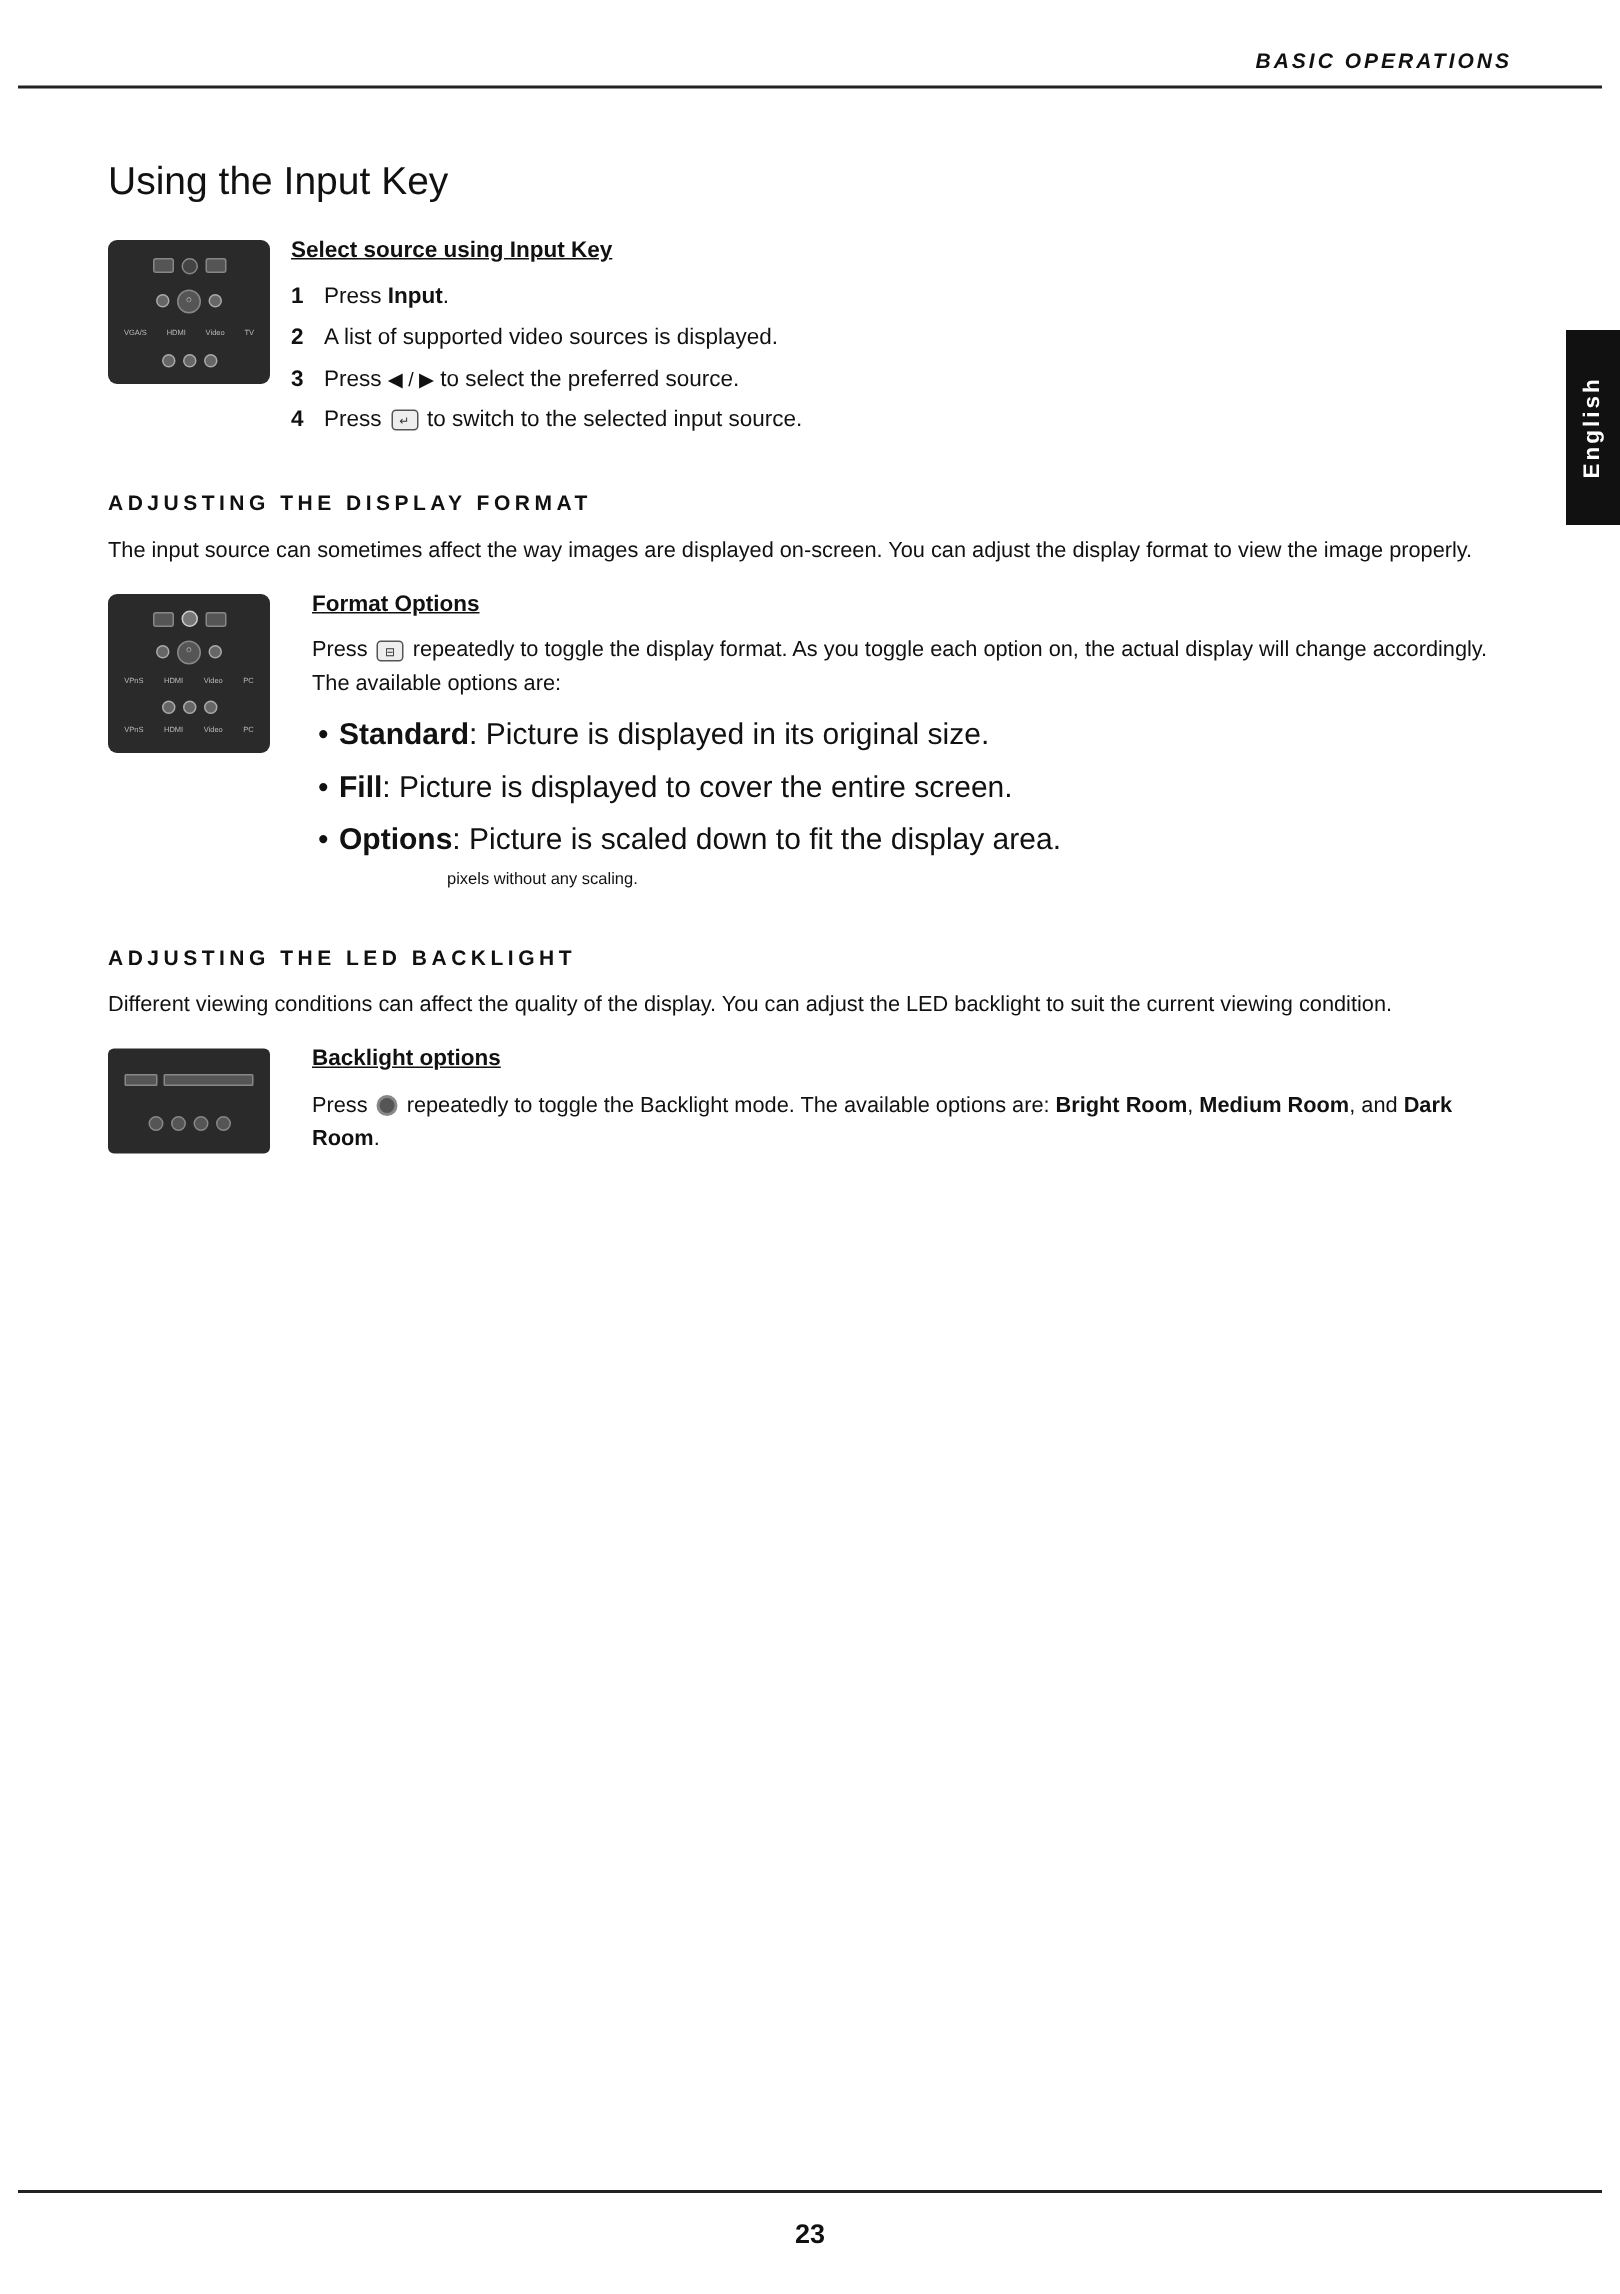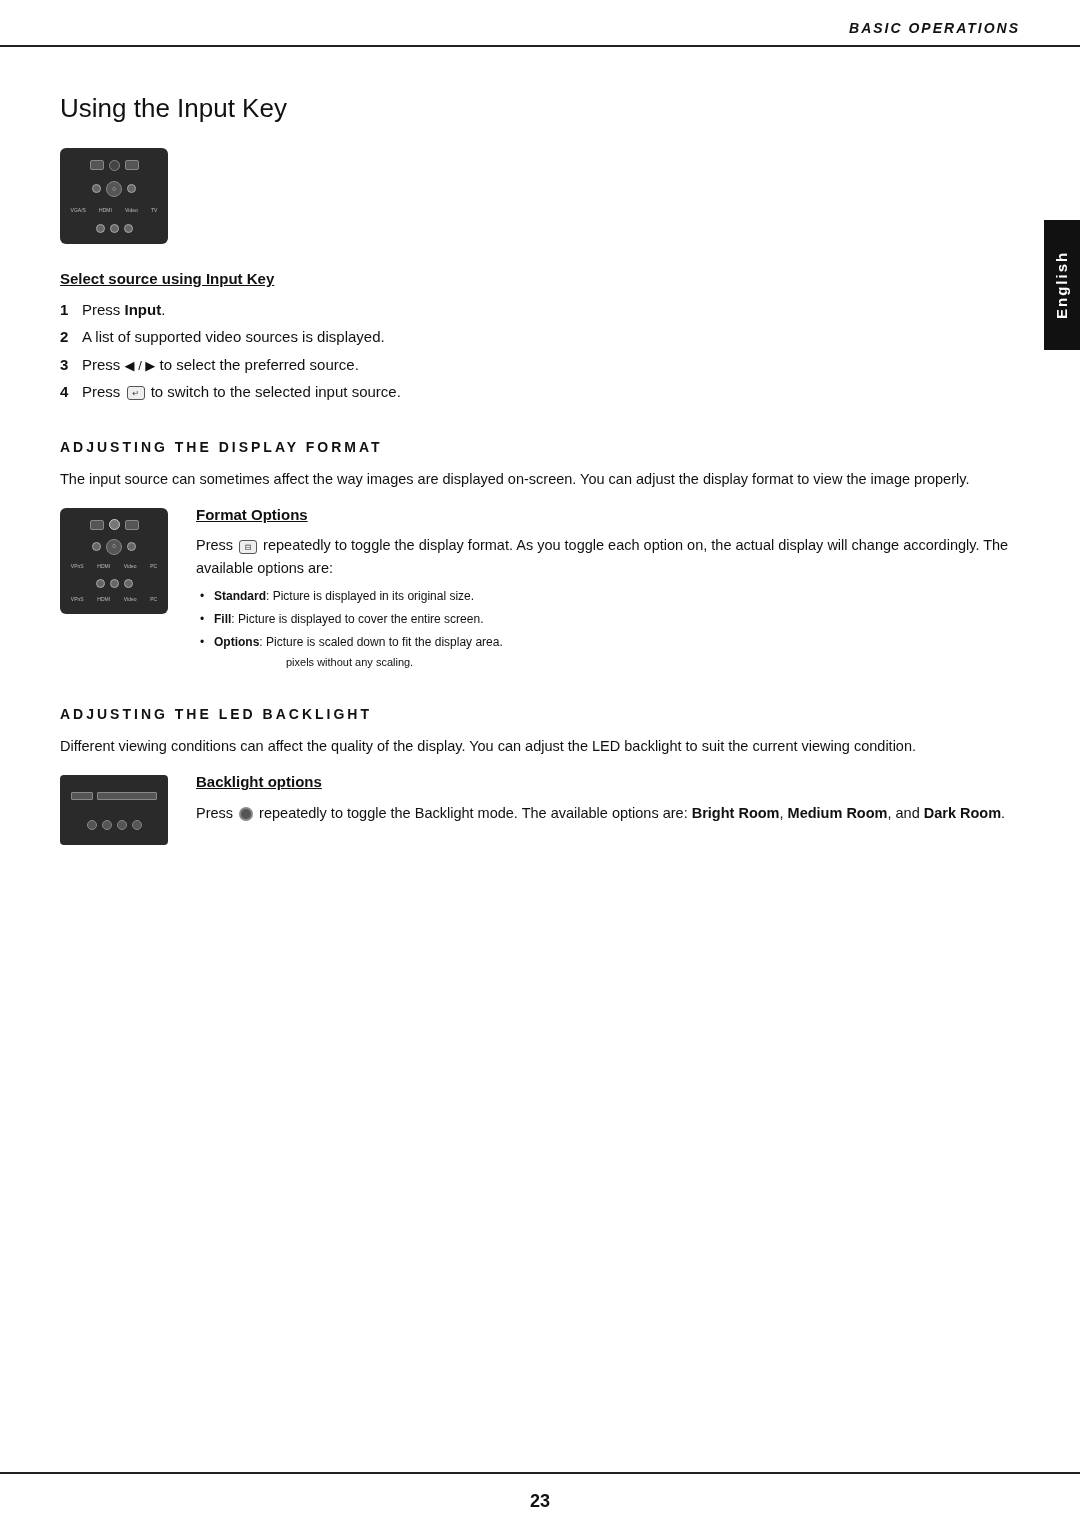--- a/index.html
+++ b/index.html
@@ -10,21 +10,21 @@
       width: 1080px;
       min-height: 1529px;
       position: relative;
       font-size: 15px;
       line-height: 1.5;
     }
 
     .page {
       width: 1080px;
       min-height: 1529px;
-      padding: 0;
+      padding: 12px;
       position: relative;
       display: flex;
       flex-direction: column;
     }
 
     
     .header-bar {
       display: flex;
       justify-content: flex-end;
       align-items: flex-end;
@@ -73,23 +73,23 @@
     .section-title {
       font-size: 26px;
       font-weight: normal;
       color: #111;
       margin-bottom: 16px;
       margin-top: 10px;
     }
 
     .input-key-section {
       display: flex;
-      flex-direction: column;
+      flex-direction: row;
       align-items: flex-start;
-      gap: 24px;
+      gap: 12px;
       margin-bottom: 10px;
     }
 
     .remote-img {
       flex-shrink: 0;
       width: 110px;
       margin-top: 4px;
     }
 
     .remote-box {
@@ -225,21 +225,21 @@
     .bullet-list {
       list-style: none;
       padding: 0;
       margin-top: 8px;
     }
 
     .bullet-list li {
       padding-left: 18px;
       position: relative;
       margin-bottom: 5px;
-      font-size: 12px;
+      font-size: 20px;
       line-height: 1.5;
     }
 
     .bullet-list li::before {
       content: "•";
       position: absolute;
       left: 4px;
       top: 0;
     }
 

